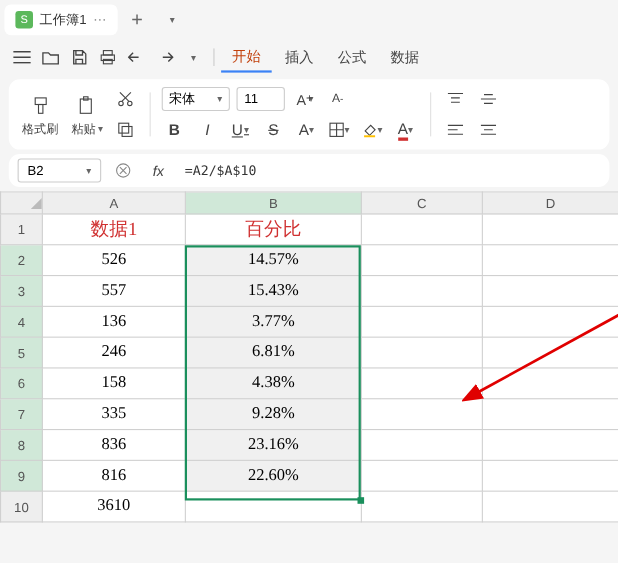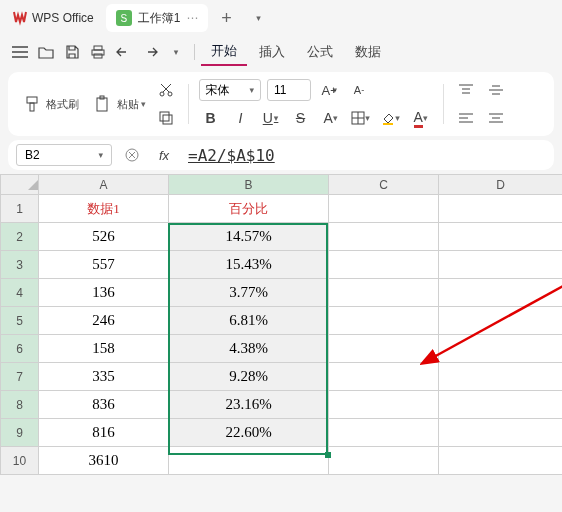--- a/index.html
+++ b/index.html
@@ -11,67 +11,59 @@
 .tab { display: flex; align-items: center; gap: 6px; padding: 4px 10px; background: #e8e8e8; border-radius: 6px; font-size: 12px; color: #333; height: 28px; }
 .tab.active { background: #fff; }
 .tab-icon { width: 16px; height: 16px; display: flex; align-items: center; justify-content: center; font-size: 10px; color: #fff; border-radius: 3px; }
 .tab-icon.red { background: #d9534f; }
 .tab-icon.green { background: #5cb85c; }
 .add-tab { width: 28px; height: 28px; display: flex; align-items: center; justify-content: center; font-size: 18px; color: #666; }
 
 .menubar { height: 32px; background: #f5f5f5; display: flex; align-items: center; padding: 0 8px; gap: 2px; font-size: 13px; color: #444; }
 .menu-icon { width: 24px; height: 24px; display: flex; align-items: center; justify-content: center; cursor: pointer; }
 .menu-item { padding: 4px 10px; cursor: pointer; }
-.menu-item.active { color: #0f172a; border-bottom: 2px solid #be185d; }
+.menu-item.active { color: #c2410c; border-bottom: 2px solid #3b82f6; }
 .menu-sep { width: 1px; height: 16px; background: #ccc; margin: 0 4px; }
 
 .toolbar { background: #fff; border-radius: 10px; margin: 4px 8px; padding: 6px 8px; display: flex; align-items: center; gap: 4px; height: 64px; }
-.tool-group { display: flex; flex-direction: row; align-items: center; gap: 2px; padding: 0 4px; }
+.tool-group { display: flex; flex-direction: column; align-items: center; gap: 2px; padding: 0 4px; }
 .tool-group-row { display: flex; gap: 6px; align-items: center; }
 .tool-btn { display: flex; align-items: center; justify-content: center; width: 24px; height: 24px; font-size: 14px; color: #444; cursor: pointer; }
 .tool-label { font-size: 11px; color: #444; display: flex; align-items: center; gap: 2px; }
 .tool-sep { width: 1px; height: 40px; background: #e0e0e0; margin: 0 6px; }
 .font-select { border: 1px solid #ccc; border-radius: 3px; padding: 2px 6px; font-size: 12px; height: 22px; display: flex; align-items: center; gap: 20px; background: #fff; }
 .size-select { border: 1px solid #ccc; border-radius: 3px; padding: 2px 6px; font-size: 12px; height: 22px; width: 44px; display: flex; align-items: center; justify-content: space-between; background: #fff; gap: 46px; }
 .chev { font-size: 9px; color: #666; }
 
 .formula-bar { height: 30px; background: #fff; border-radius: 10px; margin: 4px 8px; display: flex; align-items: center; padding: 0 8px; gap: 8px; }
-.cell-ref { border: 1px solid #ccc; border-radius: 3px; padding: 2px 8px; font-size: 12px; width: 96px; height: 22px; display: flex; align-items: center; justify-content: space-between; }
-.formula-input { flex: 1; font-size: 16px; font-family: monospace; color: #333; padding: 2px 4px; text-decoration: underline; }
+.cell-ref { border: 1px solid #ccc; border-radius: 3px; padding: 2px 8px; font-size: 12px; width: 76px; height: 22px; display: flex; align-items: center; justify-content: space-between; }
+.formula-input { flex: 1; font-size: 12px; font-family: monospace; color: #333; padding: 2px 4px; }
 
 .sheet { background: #fff; margin: 4px 0 0 0; position: relative; }
 .grid { border-collapse: collapse; width: 562px; table-layout: fixed; }
 .grid th, .grid td { border: 1px solid #d0d0d0; font-size: 12px; text-align: center; }
 .grid .corner { width: 38px; height: 20px; background: #eee; }
 .grid .col-head { height: 20px; background: #eee; color: #555; font-weight: normal; }
 .grid .col-head.sel { background: #d0e8d8; }
 .grid .row-head { width: 38px; background: #eee; color: #555; font-weight: normal; font-size: 12px; }
 .grid .row-head.sel { background: #d0e8d8; }
 .grid td { height: 28px; font-size: 15px; font-family: "SimSun", serif; }
-.grid .hdr { color: #d03030; font-size: 13px; text-align: center; }
+.grid .hdr { color: #d03030; font-size: 17px; text-align: center; }
 .grid .selcell { background: #f0f0f0; }
 .selection-border { position: absolute; border: 2px solid #1a8f5c; pointer-events: none; }
 .sel-handle { position: absolute; width: 6px; height: 6px; background: #1a8f5c; }
 
 .arrow { position: absolute; pointer-events: none; }
 
 svg { display: block; }
 </style>
 </head>
 <body>
 
 <div class="titlebar">
-  <div class="app-logo">
-    <span class="logo-w">
-      <svg viewBox="0 0 16 16">
-          <path d="M2 2 L4 12 L6 5 L8 12 L10 5 L12 12 L14 2" stroke="#d03030" stroke-width="2" fill="none"></path>
-        </svg>
-    </span>
-    <span>WPS Office</span>
-  </div>
   <div class="tab active">
     <span class="tab-icon green">S</span>
     <span>工作簿1</span>
     <span style="color:#999">⋯</span>
   </div>
   <div class="add-tab">+</div>
   <div class="add-tab">
       <span class="chev">▾</span>
     </div>
 </div>

